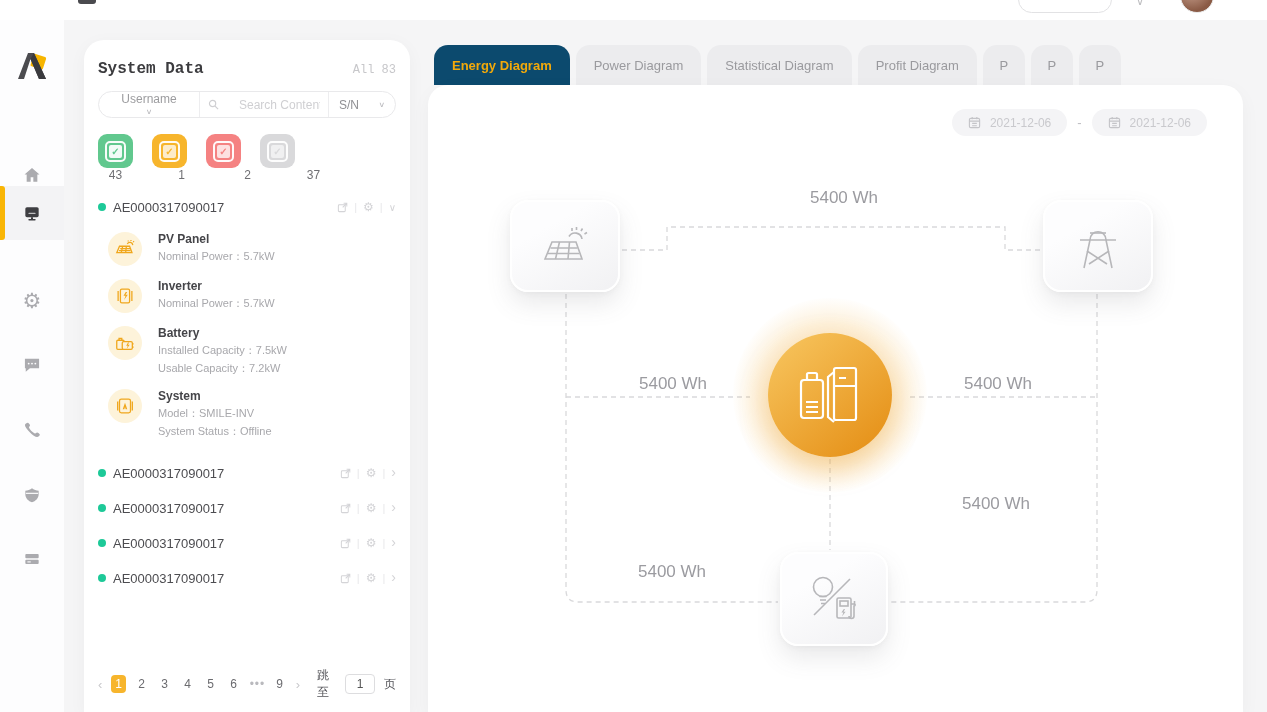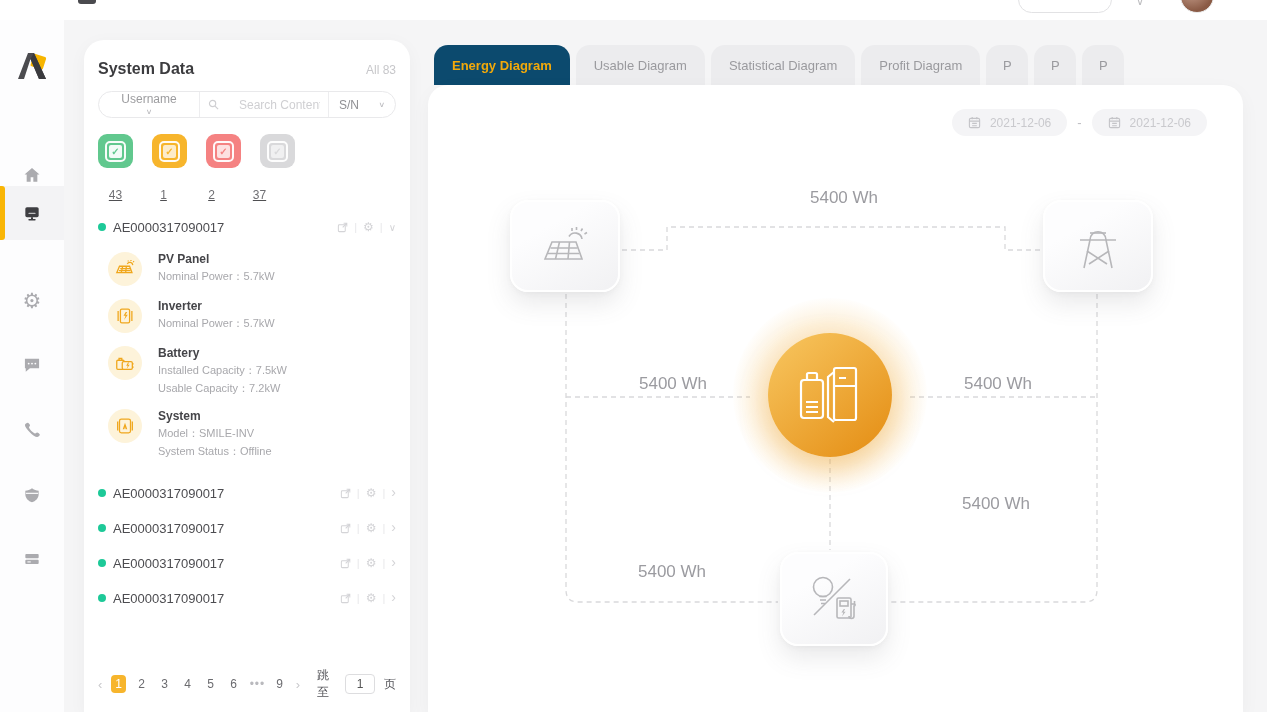--- a/index.html
+++ b/index.html
@@ -21,21 +21,21 @@
   .logo { position:absolute; left:13px; top:28px; width:38px; height:38px; }
   .side-item { position:absolute; left:0; width:64px; height:54px; display:flex; align-items:center; justify-content:center; color:#ababaf; cursor:pointer; }
   .side-item svg { width:20px; height:20px; }
   .side-item.glyph { font-size:21px; line-height:1; }
   .side-item.active { background:#f3f3f5; color:#3e3e42; }
   .active-bar { position:absolute; left:0; top:0; width:5px; height:54px; background:#f9b505; border-radius:0 3px 3px 0; }
 
   
   .panel { position:absolute; left:84px; top:40px; width:326px; height:672px; background:#fff;
     border-radius:20px 20px 0 0; box-shadow:0 4px 18px rgba(0,0,0,.04); padding:0 14px; z-index:3; }
-  .panel-head { display:flex; align-items:baseline; justify-content:space-between; padding-top:20px; }
+  .panel-head { display:flex; align-items:baseline; justify-content:space-between; padding-top:20px;font-family:Liberation Mono, monospace; }
   .panel-title { font-size:16px; font-weight:bold; color:#3c3c3f; }
   .panel-total { font-size:12px; color:#c7c7ca; }
   .searchbar { margin-top:13px; height:27px; border:1px solid #e9e9eb; border-radius:14px; display:flex; align-items:center; font-size:12px; color:#9c9c9f; background:#fff; }
   .searchbar .seg { display:flex; align-items:center; height:100%; padding:0 8px; }
   .seg.username { width:100px; justify-content:space-between; padding:0 10px;flex-direction:column; }
   .seg.query { flex:1; border-left:1px solid #ededef; border-right:1px solid #ededef; gap:20px; }
   .seg.sn { width:66px; justify-content:space-between; padding:0 10px; color:#8f8f93; }
   .seg input { border:none; outline:none; width:100%; font-size:12px; color:#777; background:transparent; font-family:inherit; }
   .seg input::placeholder { color:#cfcfd2; }
   .chev { font-size:9px; color:#b9b9bd; transform:scaleY(.8); }
@@ -43,21 +43,21 @@
 
   .badges { margin-top:16px; display:flex; gap:19px; }
   .badge { width:35px; height:34px; border-radius:9px; display:flex; align-items:center; justify-content:center; cursor:pointer; }
   .badge .box { width:21px; height:21px; border:2px solid rgba(255,255,255,.95); border-radius:5px; display:flex; align-items:center; justify-content:center; }
   .badge .tick { width:13px; height:13px; border-radius:2px; background:rgba(255,255,255,.92); font-size:10px; font-weight:bold; display:flex; align-items:center; justify-content:center; }
   .badge .tick::before { content:"✓"; }
   .badge.b-green { background:#61c88e; } .badge.b-green .tick { color:#61c88e; }
   .badge.b-yellow { background:#f7b52c; } .badge.b-yellow .tick { color:#f7b52c; background:rgba(255,255,255,.75); }
   .badge.b-red { background:#f58282; } .badge.b-red .tick { color:#f58282; background:rgba(255,255,255,.75); }
   .badge.b-gray { background:#d9d9db; } .badge.b-gray .tick { color:#d9d9db; background:rgba(255,255,255,.6); }
-  .badge-counts { margin-top:20px; display:flex; gap:13px;text-decoration:underline; }
+  .badge-counts { margin-top:0; display:flex; gap:31px; }
   .badge-counts span { width:35px; text-align:center; font-size:12px; color:#6f6f73; }
 
   .dev-row { margin-top:13px; display:flex; align-items:center; height:24px; }
   .dev-row .dot { width:8px; height:8px; border-radius:50%; background:#1dc998; margin-right:7px; flex:none; }
   .dev-serial { font-size:13px; color:#4c4c50; flex:1; }
   .dev-actions { display:flex; align-items:center; gap:6px; color:#d4d4d7; font-size:11px; }
   .dev-actions .sep { color:#e8e8ea; }
   .ext-icon svg { width:11px; height:11px; display:block; }
   .gear-sm::before { content:"⚙"; font-size:12px; }
   .chev-down::before { content:"∨"; font-size:10px; }
@@ -384,21 +384,21 @@
     <span class="pg-arrow">›</span>
     <span class="jump-label">跳至</span>
     <input class="jump-input" value="1" style="">
     <span class="page-unit">页</span>
   </div>
 </div>
 
 <div class="main">
   <div class="tabs">
     <div class="tab active">Energy Diagram</div>
-    <div class="tab">Usable Diagram</div>
+    <div class="tab">Power Diagram</div>
     <div class="tab">Statistical Diagram</div>
     <div class="tab">Profit Diagram</div>
     <div class="tab small">P</div>
     <div class="tab small">P</div>
     <div class="tab small">P</div>
   </div>
 
   <div class="card">
     <div class="date-row">
       <div class="chip">

